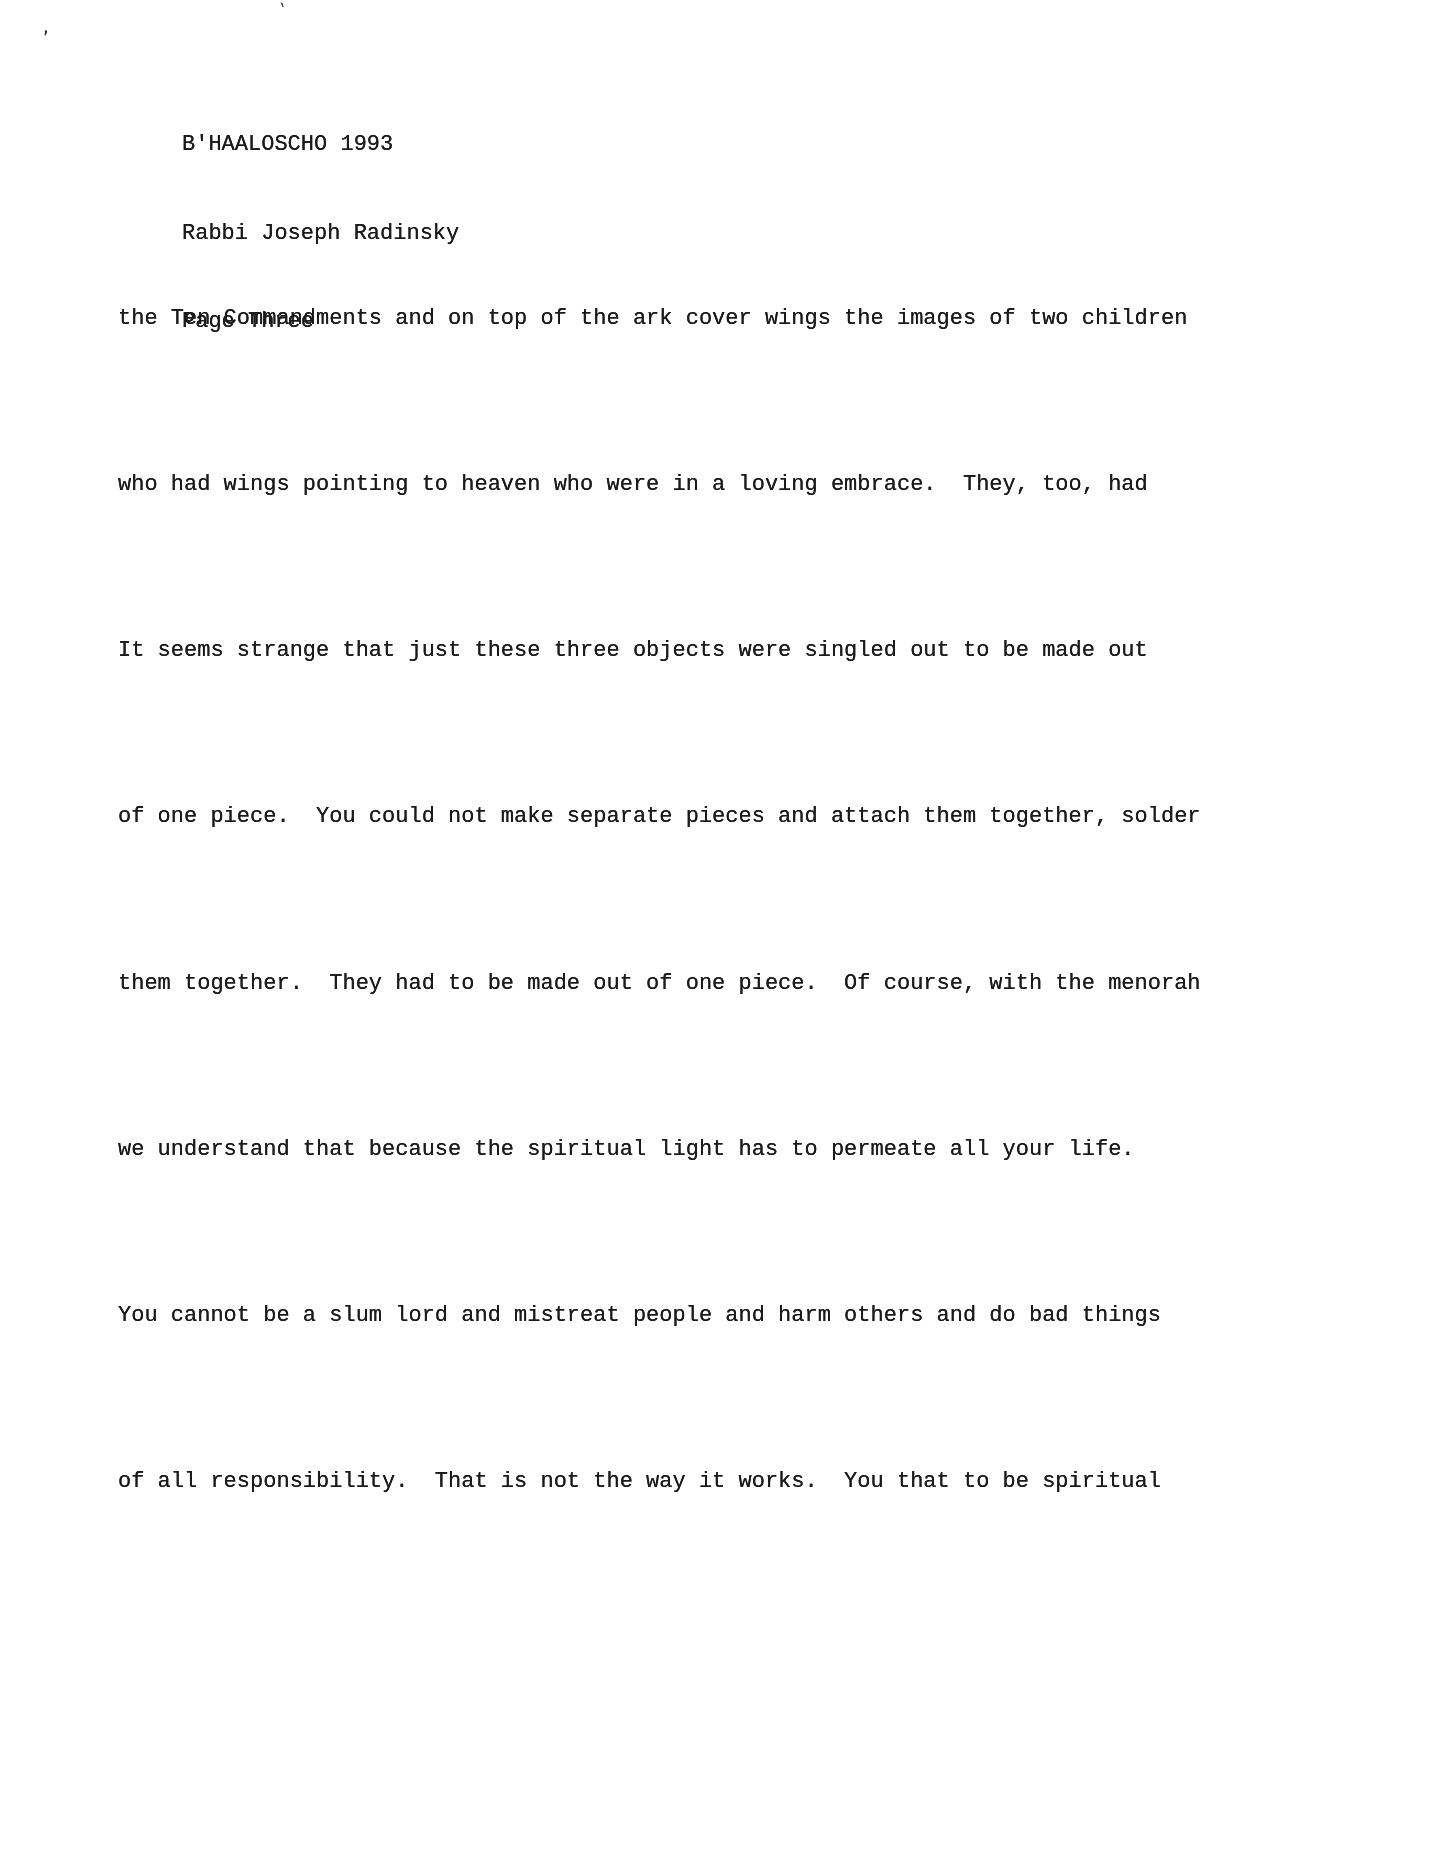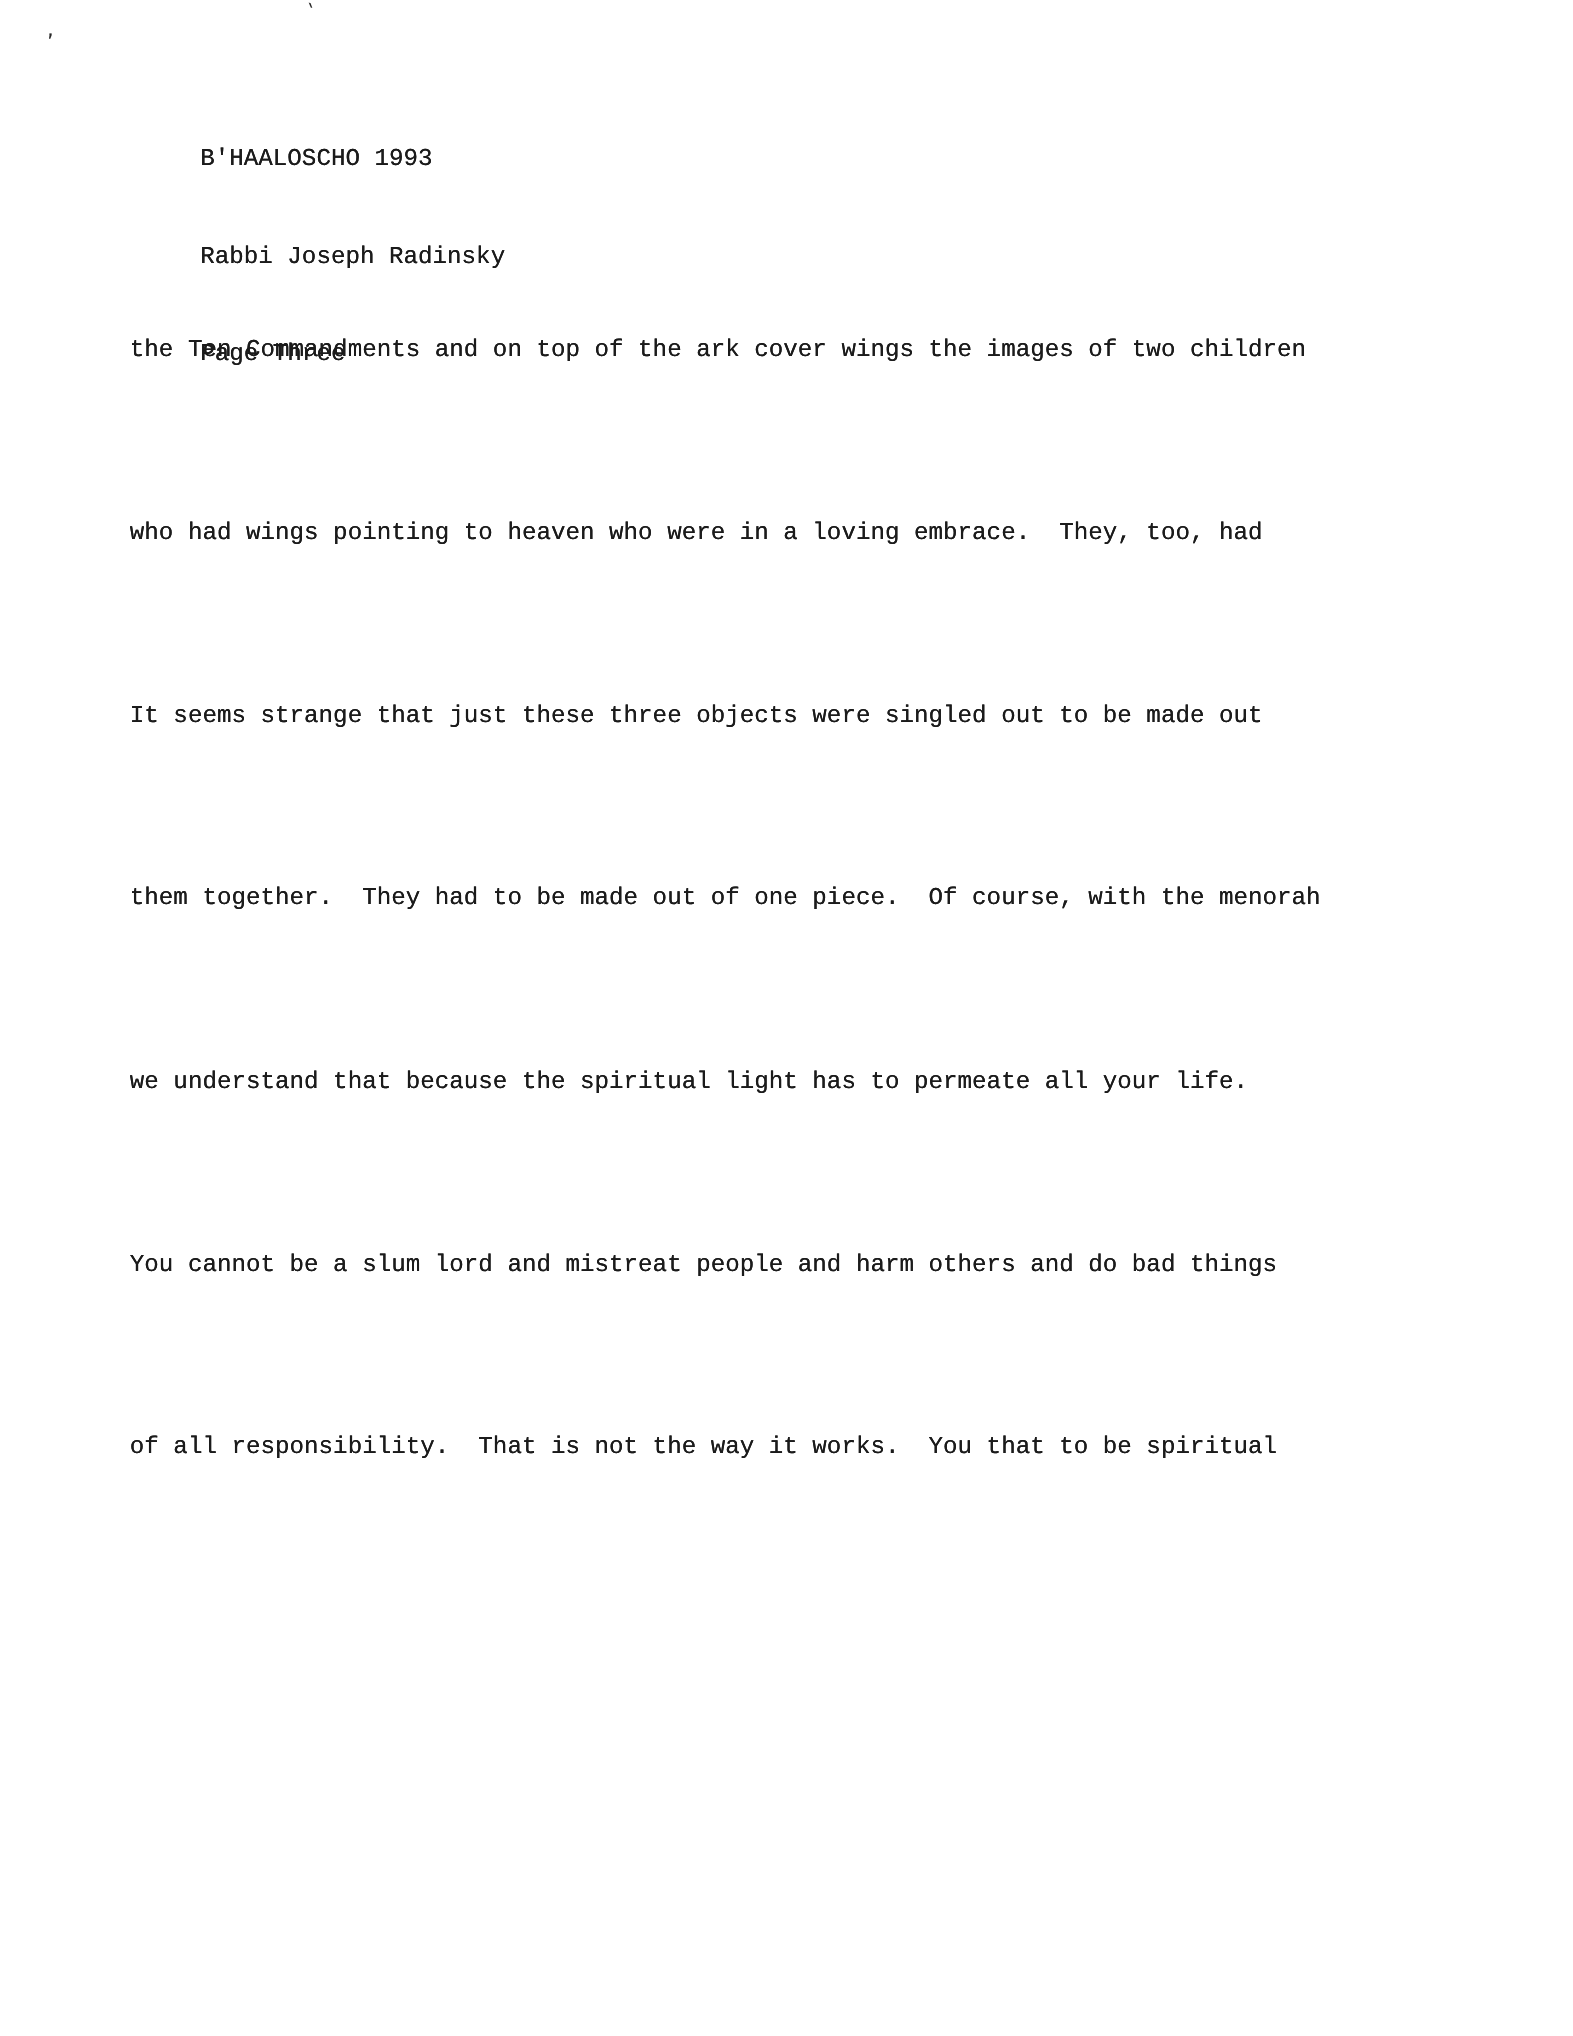--- a/index.html
+++ b/index.html
@@ -67,20 +67,21 @@
   <header class="doc-header">
     <div class="hline">B'HAALOSCHO 1993</div>
     <div class="hline">Rabbi Joseph Radinsky</div>
     <div class="hline">Page Three</div>
   </header>
 
   <main class="doc-body">
     <div class="bline">the Ten Commandments and on top of the ark cover wings the images of two children</div>
     <div class="bline">who had wings pointing to heaven who were in a loving embrace.  They, too, had</div>
     <div class="bline">It seems strange that just these three objects were singled out to be made out</div>
+    <div class="bline">of one piece.  You could not make separate pieces and attach them together, solder</div>
     <div class="bline">them together.  They had to be made out of one piece.  Of course, with the menorah</div>
     <div class="bline">we understand that because the spiritual light has to permeate all your life.</div>
     <div class="bline">You cannot be a slum lord and mistreat people and harm others and do bad things</div>
     <div class="bline">of all responsibility.  That is not the way it works.  You that to be spiritual</div>
     
     
     
     
     
     

